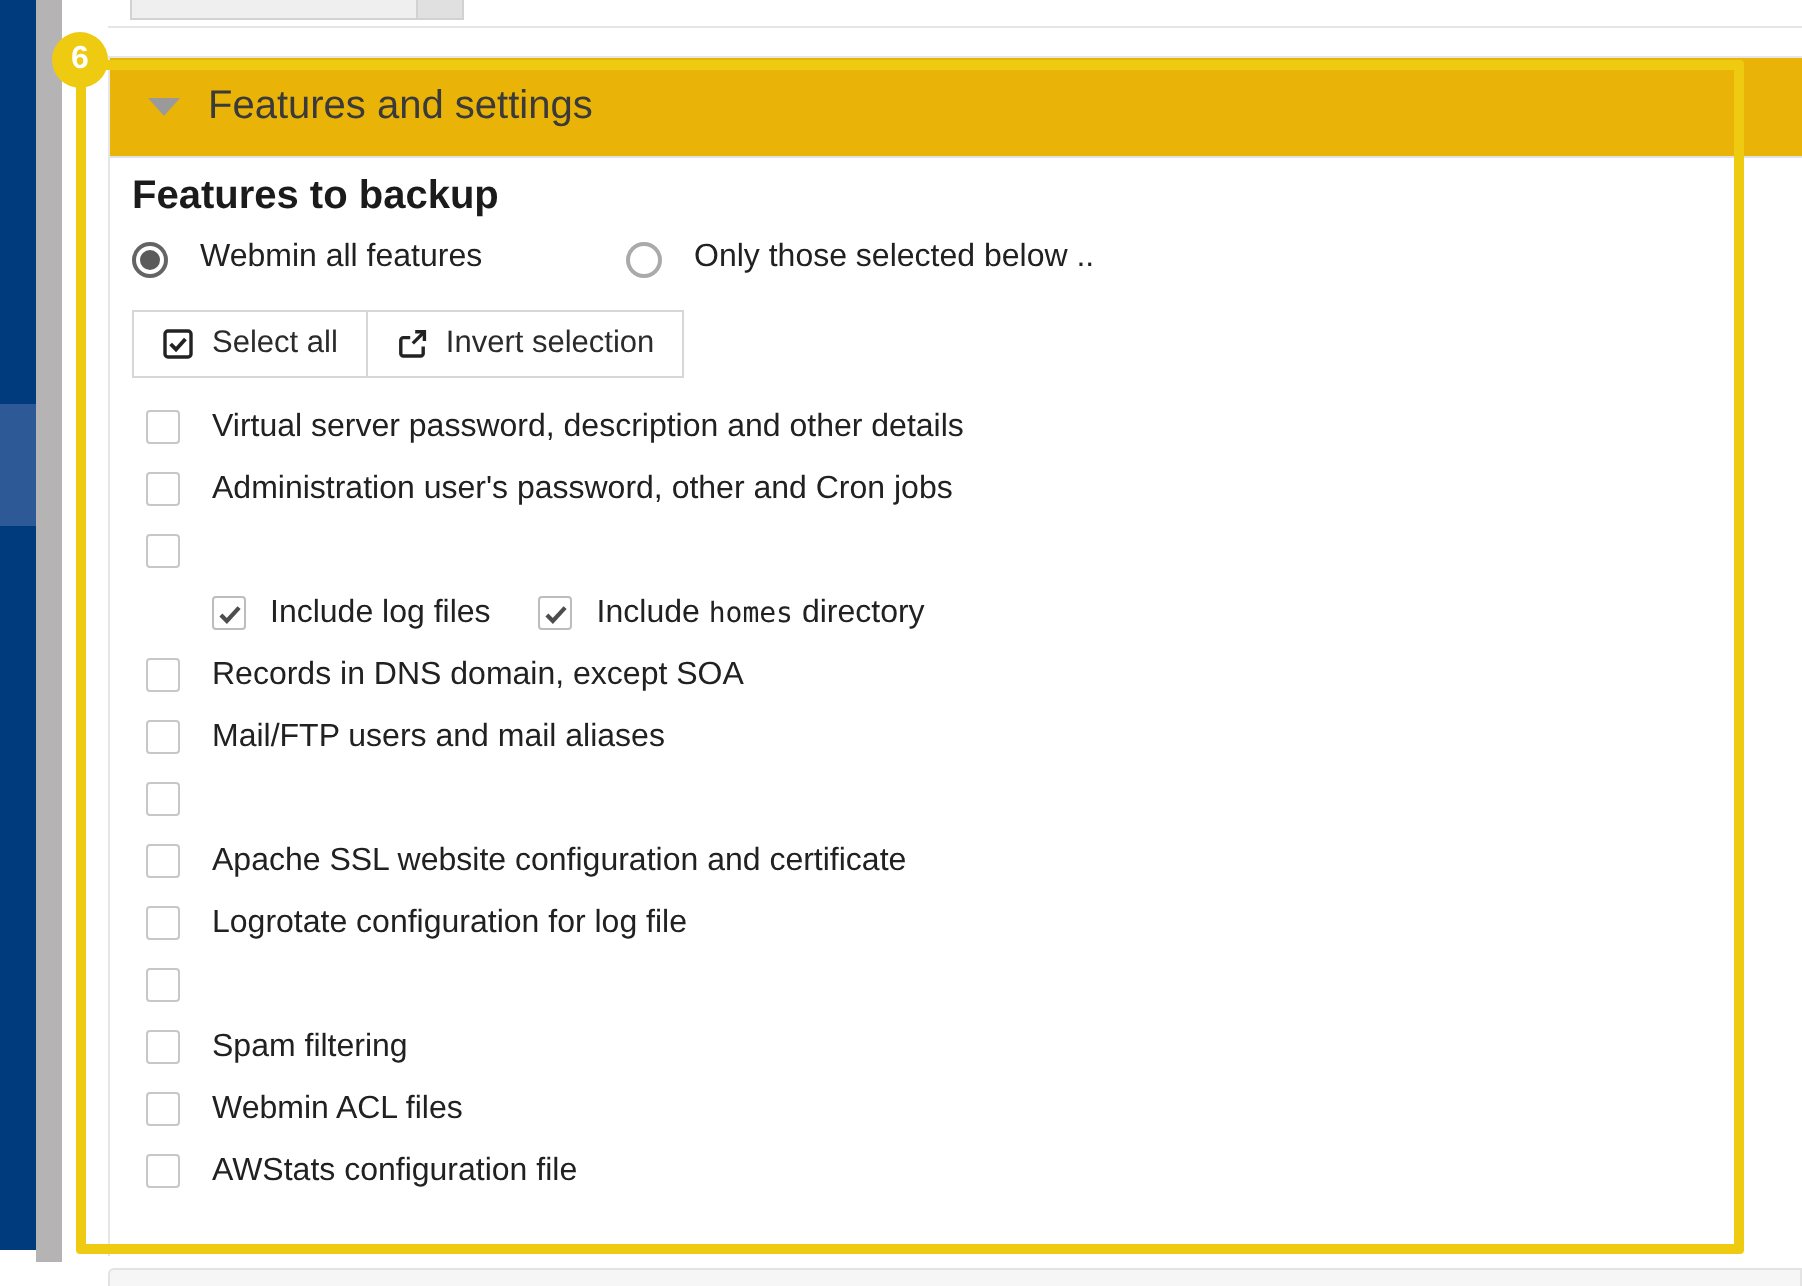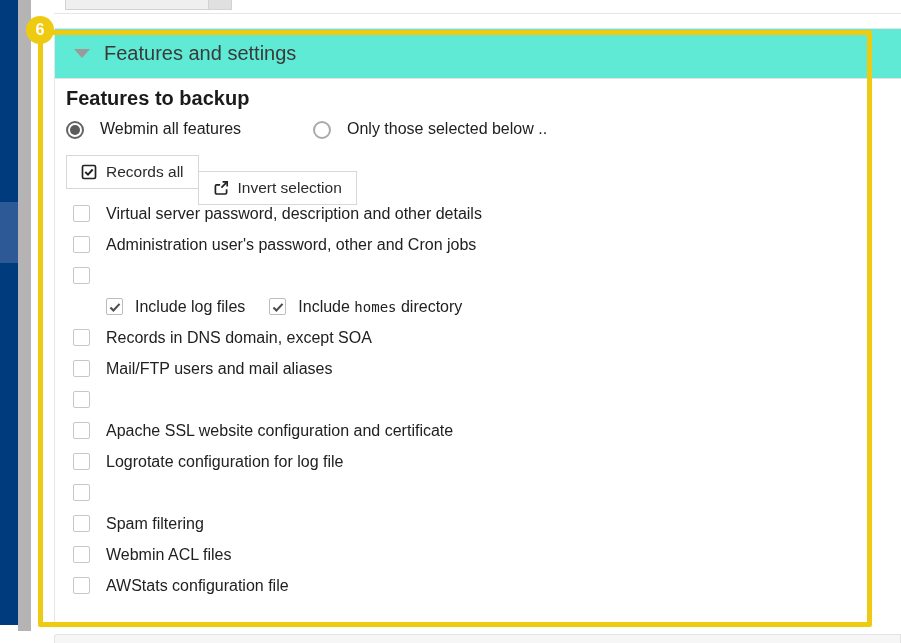--- a/index.html
+++ b/index.html
@@ -13,21 +13,21 @@
 
   
   #top-partial-select{position:absolute;left:65px;top:0;width:167px;height:10px;background:#efefef;
     border:1px solid #d2d2d2;border-top:none;box-sizing:border-box;}
   #top-partial-select .sel-btn{position:absolute;right:0;top:0;bottom:0;width:22px;background:#e0e0e0;border-left:1px solid #d2d2d2;}
   #top-divider{position:absolute;left:54px;top:13px;width:847px;height:1px;background:#e6e6e6;}
 
   
   #panel{position:absolute;left:54px;top:28px;width:847px;height:600px;background:#fff;
     border-left:1px solid #e6e6e6;border-top:1px solid #e6e6e6;box-sizing:border-box;}
-  #panel-header{height:50px;background:#5eead4;border-bottom:1px solid #e2e2e2;display:flex;align-items:center;
+  #panel-header{height:50px;background:#eab308;border-bottom:1px solid #e2e2e2;display:flex;align-items:center;
     padding-left:19px;box-sizing:border-box;cursor:pointer;}
   .caret-down{width:0;height:0;border-left:8px solid transparent;border-right:8px solid transparent;
     border-top:9px solid #9a9a9a;}
   #panel-title{margin-left:14px;font-size:20px;color:#3a3a3a;}
 
   #subhead{position:absolute;left:11px;top:58px;font-size:20px;font-weight:bold;color:#1b1b1b;}
 
   
   .radio{width:18px;height:18px;border-radius:50%;border:2px solid #646464;box-sizing:border-box;position:absolute;background:#fff;cursor:pointer;}
   .radio.sel::after{content:"";position:absolute;inset:2px;background:#5b5b5b;border-radius:50%;}
@@ -35,21 +35,21 @@
   #radio1{left:11px;top:92px;}
   #radio2{left:258px;top:92px;}
   .radio-label{position:absolute;font-size:16px;color:#212121;top:91px;}
   #radio1-label{left:45px;}
   #radio2-label{left:292px;}
 
   
   #toolbar{position:absolute;left:11px;top:126px;display:flex;}
   .tbtn{height:34px;display:flex;align-items:center;background:#fff;border:1px solid #d7d7d7;
     padding:0 14px;font-size:15.5px;color:#2b2b2b;cursor:pointer;box-sizing:border-box;}
-  .tbtn + .tbtn{margin-left:-1px;margin-top:16px;}
+  .tbtn + .tbtn{margin-left:-1px;}
   .tbtn svg{margin-right:9px;}
 
   
   #feature-list{position:absolute;left:18px;top:176px;}
   .row{height:31px;display:flex;align-items:flex-start;}
   .cb{width:17px;height:17px;border:1.5px solid #c7c7c7;border-radius:2px;background:#fff;box-sizing:border-box;
     margin-right:16px;flex:0 0 auto;cursor:pointer;}
   .cb.checked{display:flex;align-items:center;justify-content:center;border-color:#bdbdbd;}
   .row-label{font-size:16px;color:#212121;white-space:nowrap;}
   .subrow{padding-left:33px;}
@@ -94,21 +94,21 @@
     <div id="radio1-label" class="radio-label">Webmin all features</div>
     <div id="radio2" class="radio unsel"></div>
     <div id="radio2-label" class="radio-label">Only those selected below ..</div>
 
     <div id="toolbar">
       <button class="tbtn">
         <svg width="16" height="16" viewBox="0 0 16 16">
           <rect x="1.5" y="1.5" width="13" height="13" rx="1.5" fill="none" stroke="#222" stroke-width="1.7"></rect>
           <path d="M4.3 8l2.7 2.7 4.7-5.2" fill="none" stroke="#222" stroke-width="1.9"></path>
         </svg>
-        <span>Records all</span>
+        <span>Select all</span>
       </button>
       <button class="tbtn">
         <svg width="16" height="16" viewBox="0 0 16 16">
           <path d="M13.6 9.3v3.4c0 .7-.6 1.3-1.3 1.3H3.7c-.7 0-1.3-.6-1.3-1.3V6.1c0-.7.6-1.3 1.3-1.3h3.4" fill="none" stroke="#222" stroke-width="1.7"></path>
           <path d="M9.6 1.9h4.6v4.6" fill="none" stroke="#222" stroke-width="1.7"></path>
           <path d="M13.9 2.2 8.4 7.7" stroke="#222" stroke-width="1.7"></path>
         </svg>
         <span>Invert selection</span>
       </button>
     </div>

